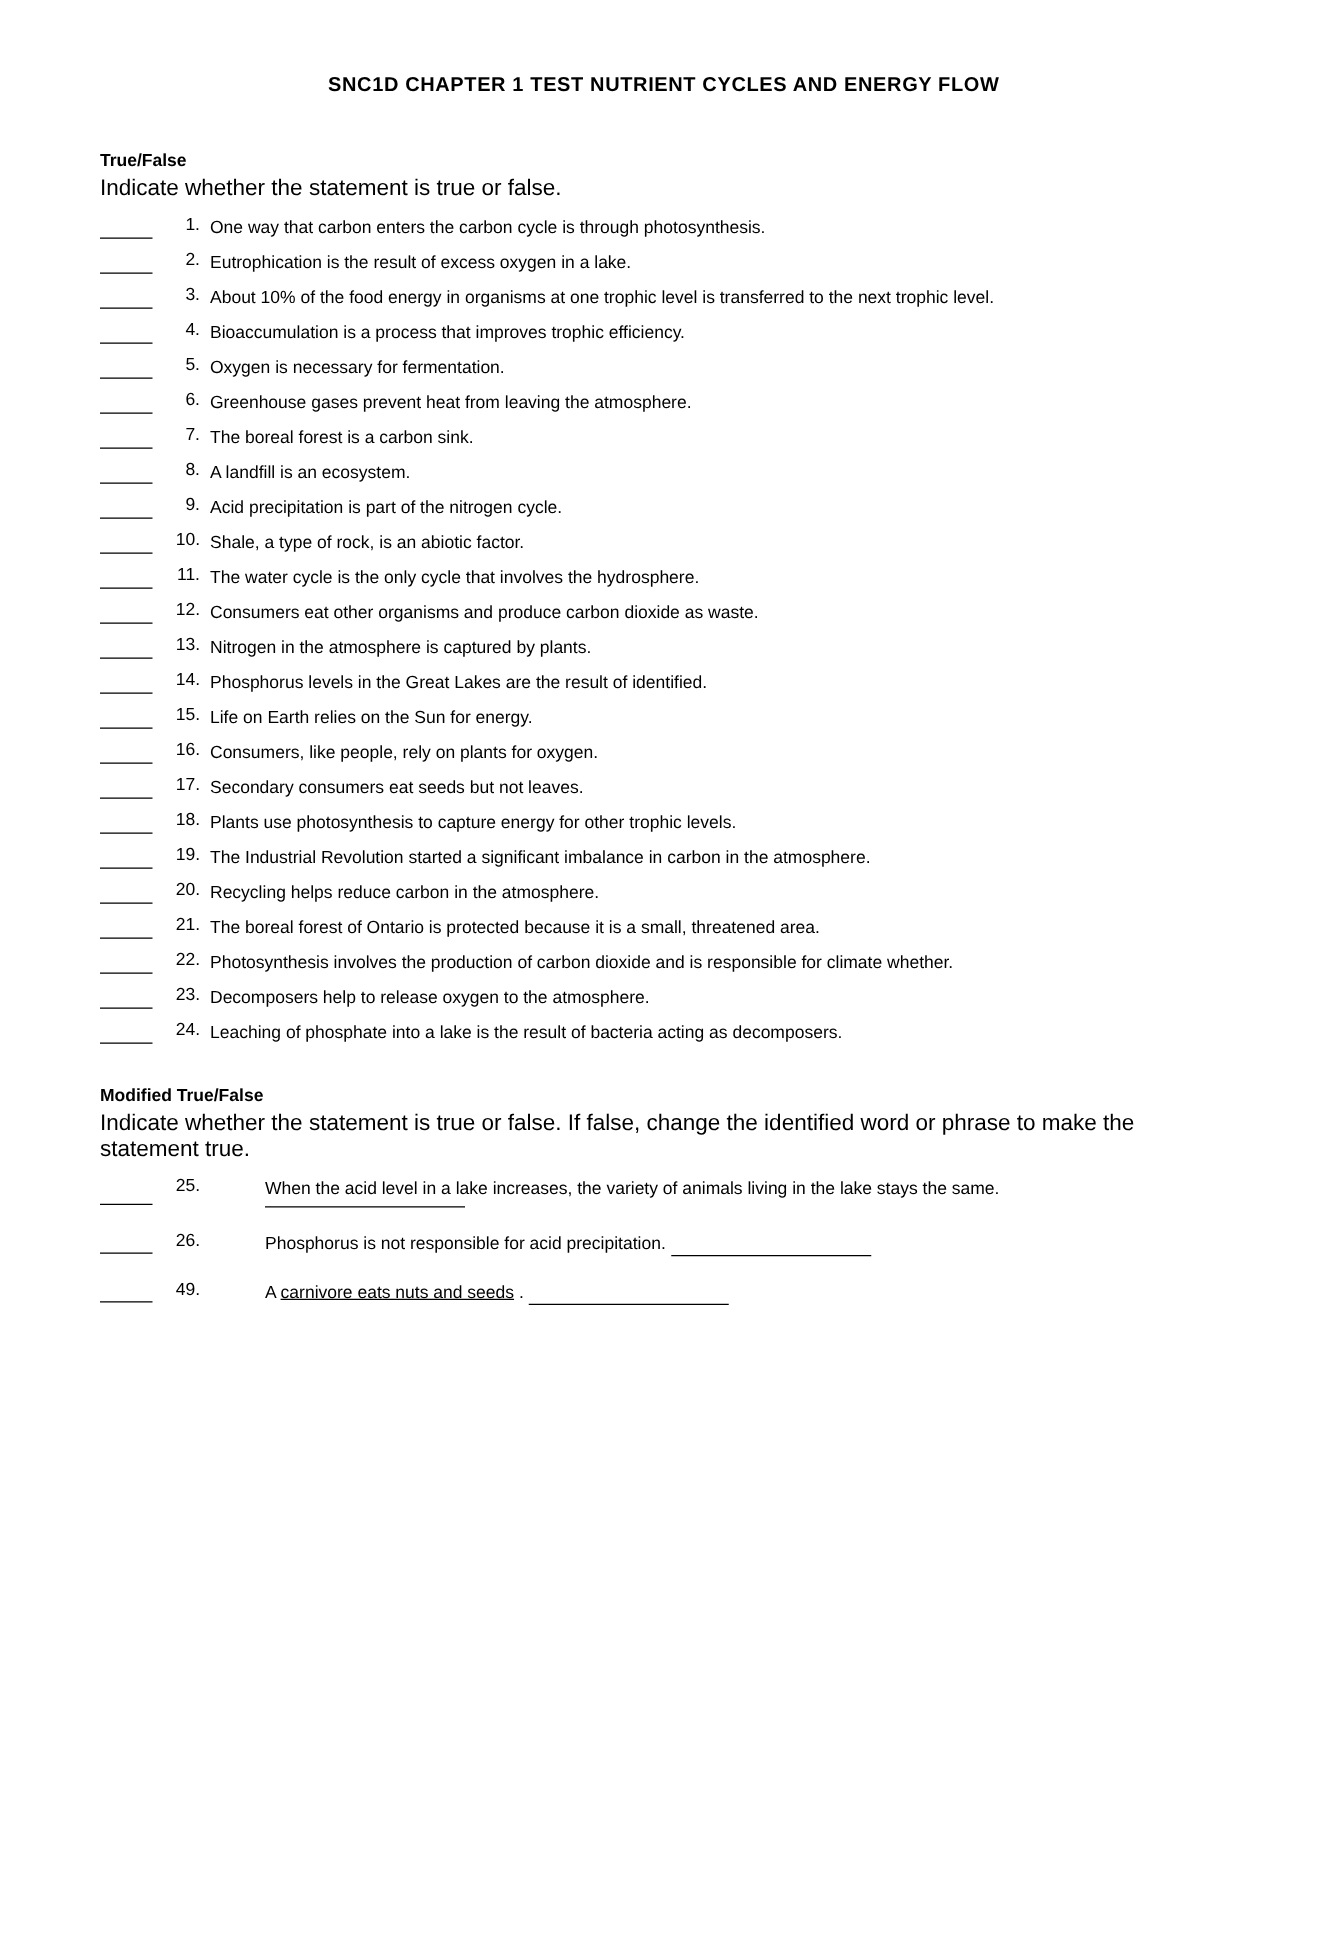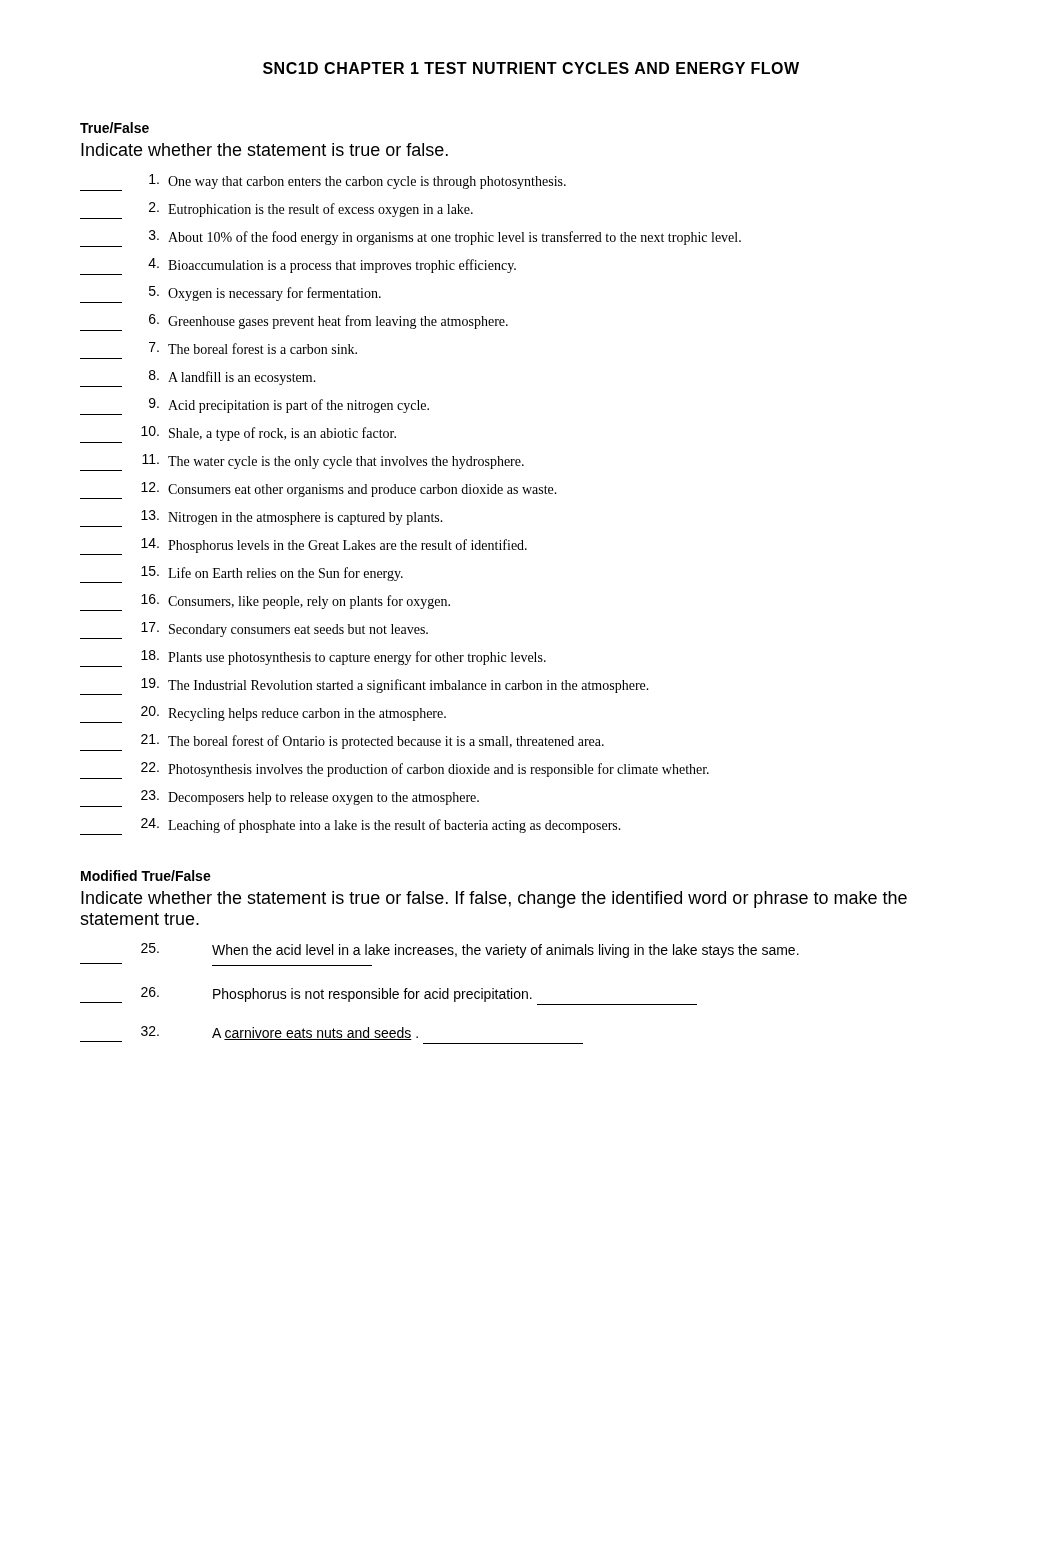--- a/index.html
+++ b/index.html
@@ -55,21 +55,20 @@
     }
     .question-number {
       width: 28px;
       flex-shrink: 0;
       text-align: right;
       margin-right: 8px;
     }
     .question-text {
       flex: 1;
       line-height: 1.5;
-      font-family: Liberation Serif, serif;
     }
     .modified-section {
       margin-top: 28px;
     }
     .modified-question {
       display: flex;
       align-items: flex-start;
       margin-bottom: 18px;
     }
     .modified-question-content {
@@ -239,19 +238,19 @@
       </div>
       <div class="modified-question">
         <span class="answer-blank"></span>
         <span class="question-number">26.</span>
         <div class="modified-question-content">
           <div class="modified-question-text">Phosphorus is not responsible for acid precipitation. <span class="fill-line"></span></div>
         </div>
       </div>
       <div class="modified-question">
         <span class="answer-blank"></span>
-        <span class="question-number">32.</span>
+        <span class="question-number">49.</span>
         <div class="modified-question-content">
           <div class="modified-question-text">A <span style="text-decoration:underline;">carnivore eats nuts and seeds</span> . <span class="fill-line"></span></div>
         </div>
       </div>
     </div>
 </div>
 
 </body></html>

